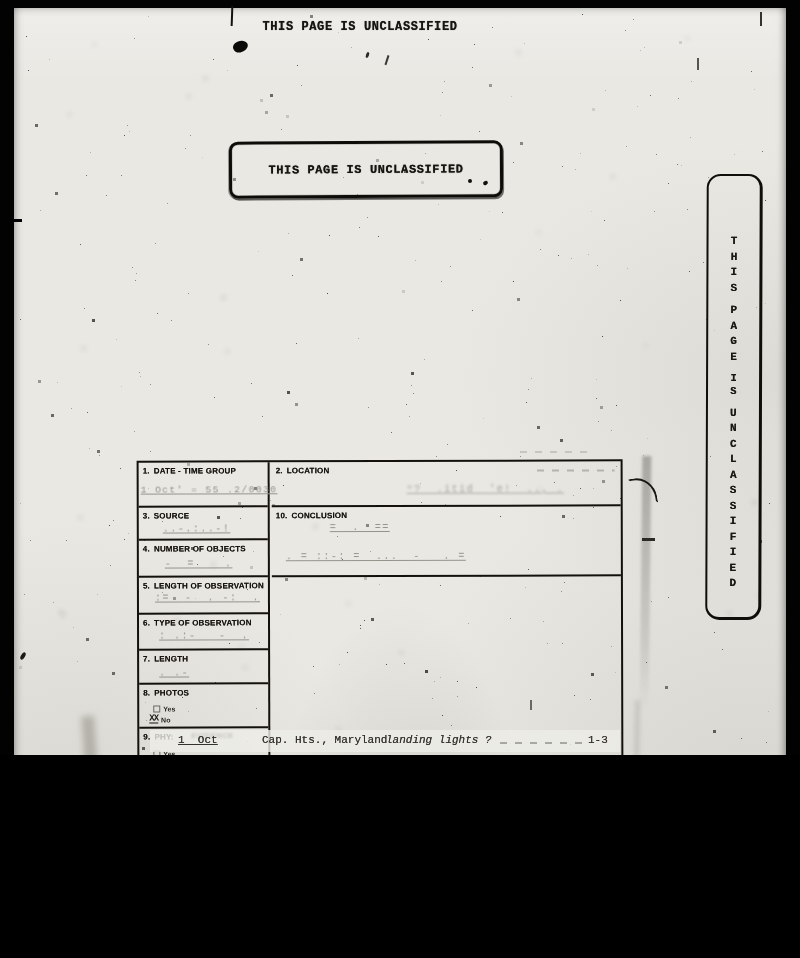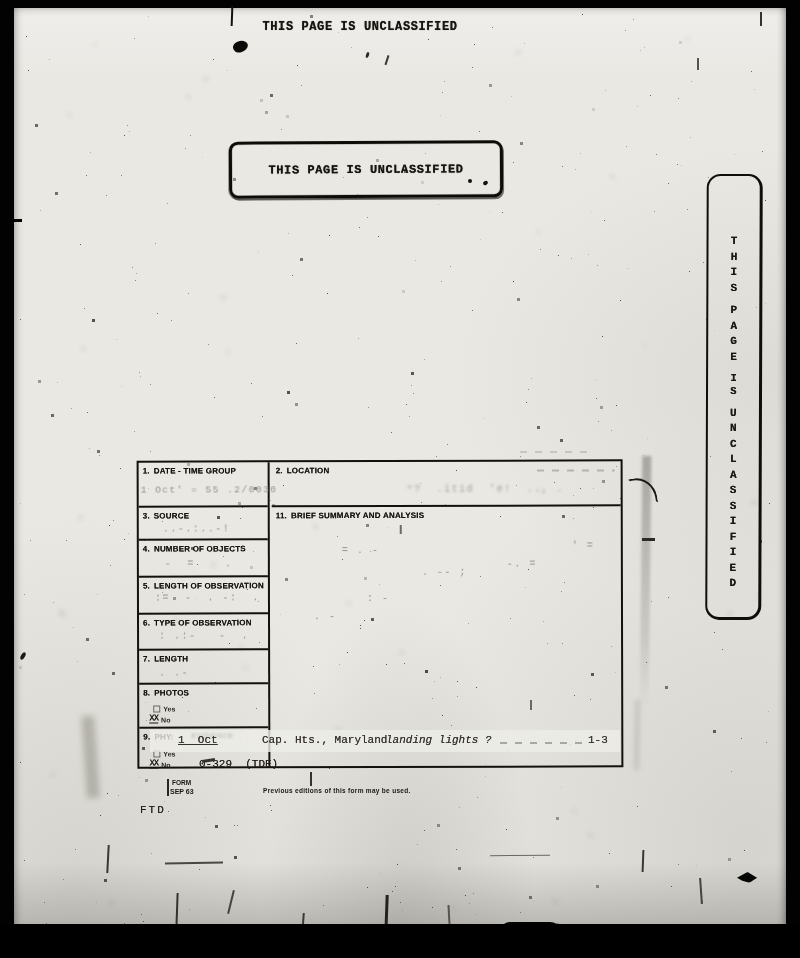--- a/index.html
+++ b/index.html
@@ -1,16 +1,16 @@
 <!DOCTYPE html>
 <html><head>
 <meta charset="utf-8">
 <style>
   html,body{margin:0;padding:0;background:#000;}
-  #root{position:relative;width:800px;height:924px;background:#020202;overflow:hidden;
+  #root{position:relative;width:800px;height:755px;background:#020202;overflow:hidden;
         font-family:"Liberation Sans",sans-serif;}
   #paper{position:absolute;left:14px;top:8px;width:772px;height:928px;background:#e9e8e3;
      background-image:
        radial-gradient(ellipse at 8% 95%, rgba(150,148,140,.25), transparent 30%),
        radial-gradient(ellipse at 95% 90%, rgba(140,138,130,.22), transparent 35%),
        radial-gradient(ellipse at 50% 99%, rgba(130,128,120,.28), transparent 25%),
        radial-gradient(ellipse at 98% 40%, rgba(160,158,150,.18), transparent 30%),
        linear-gradient(to bottom, rgba(255,255,255,.25), transparent 8%, transparent 92%, rgba(90,88,82,.35));
      box-shadow: inset -7px 0 9px -6px rgba(0,0,0,.4), inset 7px 0 9px -6px rgba(0,0,0,.3),
                  inset 0 -9px 12px -8px rgba(0,0,0,.45), inset 0 6px 8px -6px rgba(0,0,0,.25);}
@@ -31,21 +31,21 @@
   .vword:nth-child(4) span{font-size:10.5px;line-height:13.4px;}
   #form-table{position:absolute;left:137px;top:460px;width:486px;height:308px;
      border:2px solid #14110c;box-sizing:border-box;transform:rotate(-.15deg);}
   #col-left{position:absolute;left:0;top:0;width:131px;height:100%;border-right:2px solid #14110c;box-sizing:border-box;}
   #col-right{position:absolute;left:133px;top:0;right:0;height:100%;}
   .cell{position:relative;box-sizing:border-box;border-bottom:2px solid #14110c;}
   .cell.last{border-bottom:none;}
   .lbl{display:flex;gap:4px;padding:4px 2px 0 4px;font:700 8px "Liberation Sans",sans-serif;
      color:#17140e;letter-spacing:.2px;text-shadow:0 0 .4px rgba(20,17,11,.7);}
   .faint{position:absolute;font:10px "Liberation Mono",monospace;color:#95938a;
-     filter:blur(.7px);letter-spacing:1.5px;white-space:pre;}
+     filter:blur(.7px);letter-spacing:1.5px;white-space:pre;text-decoration:underline;}
   .faint2{color:#a5a39a;filter:blur(1px);}
   .cbrow{position:absolute;display:flex;align-items:center;gap:3px;}
   .cbox{display:inline-block;width:5px;height:5px;border:1px solid #6b6960;}
   .cbl{font:700 7px "Liberation Sans",sans-serif;color:#27241e;}
   .xx{font:700 9px "Liberation Mono",monospace;color:#17140e;letter-spacing:-1px;
      border-bottom:1.5px solid #17140e;line-height:7px;}
   .typed{position:absolute;font:11px "Liberation Mono",monospace;color:#36332c;
      text-shadow:0 0 .6px rgba(50,46,38,.85);white-space:pre;}
   .smudge-word{position:absolute;font:700 7.5px "Liberation Sans",sans-serif;color:#1c1914;
      filter:blur(1.1px);transform:scaleY(.85) skewX(-4deg);letter-spacing:.5px;}
@@ -179,32 +179,27 @@
     </div>
     <div id="col-right">
       <div class="cell" style="height:45px;">
         <div class="lbl">
             <span>2.</span>
             <span>LOCATION</span>
           </div>
         <div class="faint faint2" style="left:135px;top:22px;">º?  .itid  'e!  .., .</div>
         <div class="art dash-trail" style="left:265px;top:8px;width:78px;height:1.5px;opacity:.55;"></div>
       </div>
-      <div class="cell last" style="height:191px;">
-        <div class="lbl">
-            <span>11.</span>
-            <span>BRIEF SUMMARY AND ANALYSIS</span>
-          </div>
-        <div class="faint" style="left:70px;top:38px;">= . -</div>
-        <div class="faint" style="left:150px;top:60px;">. -- ;</div>
-        <div class="faint" style="left:95px;top:86px;">: -</div>
-        <div class="faint" style="left:235px;top:52px;">-. =</div>
-        <div class="faint" style="left:42px;top:104px;">. -</div>
-        <div class="faint" style="left:300px;top:34px;">' =</div>
-        <div class="art" style="left:128px;top:18px;width:1.5px;height:9px;background:#6d6b62;"></div>
+      <div class="cell" style="height:70px;">
+        <div class="lbl">
+            <span>10.</span>
+            <span>CONCLUSION</span>
+          </div>
+        <div class="faint" style="left:58px;top:15px;">=  .  ==</div>
+        <div class="faint" style="left:14px;top:44px;">. = ::-: =  ...  -   . =</div>
       </div>
     </div>
   </div>
 
   <div class="art" style="left:150px;top:730px;width:470px;height:22px;background:rgba(238,237,232,.8);"></div>
   <div class="typed" style="left:178px;top:734px;text-decoration:underline;">1  Oct</div>
   <div class="typed" style="left:262px;top:734px;">Cap. Hts., Maryland</div>
   <div class="typed" style="left:386px;top:734px;font-style:italic;">landing lights ?</div>
   <div class="art dash-trail" style="left:500px;top:742px;width:85px;height:1.5px;opacity:.7;"></div>
   <div class="typed" style="left:588px;top:734px;">1-3</div>

